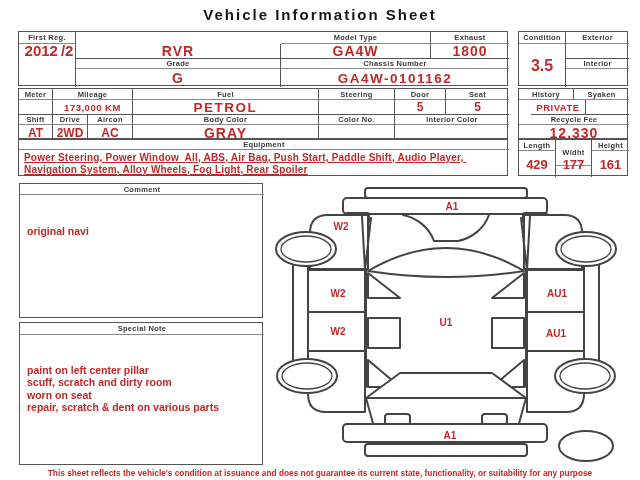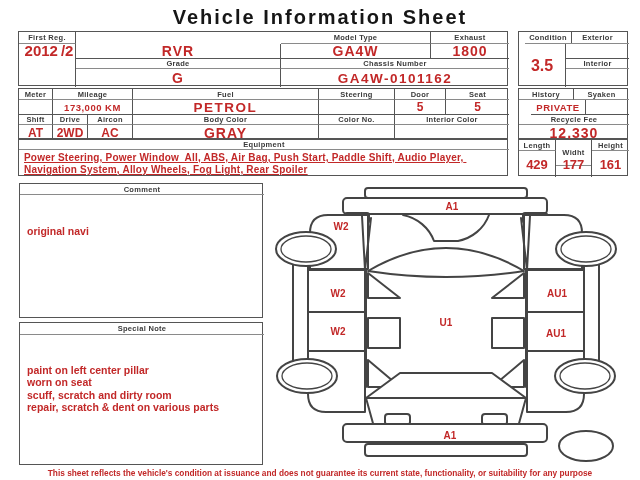--- a/index.html
+++ b/index.html
@@ -11,21 +11,21 @@
   .hdr{font-size:7.5px;font-weight:600;color:#3a3a3a;letter-spacing:.3px;}
   .val{color:#c22828;font-weight:700;}
   .bR{border-right:1px solid #555;}
   .bB{border-bottom:1px solid #555;}
   .bL2{border-bottom:1px solid #8a8a8a;}
   .fs9{font-size:9.5px;letter-spacing:.5px;}
   .fs12{font-size:12px;}
   .fs13{font-size:13px;}
   .fs14{font-size:14px;letter-spacing:1px;}
   .fs16{font-size:16px;}
-  #title{top:6px;left:0;width:640px;text-align:center;font-size:20px;font-weight:600;
+  #title{top:6px;left:0;width:640px;text-align:center;font-size:15px;font-weight:600;
          letter-spacing:2px;color:#161616;}
   .notetext{color:#c22828;font-weight:700;font-size:10.5px;line-height:1.18;text-align:left;margin-top:25px;}
   #equip-text{white-space:pre-wrap;align-items:flex-start;text-align:left;
               font-size:10px;line-height:1.2;padding:2px 5px;letter-spacing:.2px;text-decoration:underline;}
   #footer{top:468px;left:10px;width:620px;text-align:center;color:#c22828;
           font-size:8.3px;font-weight:700;}
   svg text{font-family:"Liberation Sans",sans-serif;font-size:10px;font-weight:700;fill:#c22828;text-anchor:middle;}
 </style>
 </head>
 <body>
@@ -45,21 +45,21 @@
     <div class="cell val bR bB fs14" style="left:262px;top:12px;width:150px;height:15px;">GA4W</div>
     <div class="cell hdr bL2" style="left:412px;top:0;width:78px;height:12px;">Exhaust</div>
     <div class="cell val bB fs14" style="left:412px;top:12px;width:78px;height:15px;">1800</div>
     <div class="cell hdr bR bL2" style="left:57px;top:27px;width:205px;height:10px;">Grade</div>
     <div class="cell val bR fs14" style="left:57px;top:37px;width:205px;height:18px;">G</div>
     <div class="cell hdr bL2" style="left:262px;top:27px;width:228px;height:10px;">Chassis Number</div>
     <div class="cell val" style="left:262px;top:37px;width:228px;height:18px;font-size:13.5px;letter-spacing:1.5px;">GA4W-0101162</div>
   </div>
 
   <div class="box" style="left:518px;top:31px;width:110px;height:55px;">
-    <div class="cell hdr bR bL2" style="left:0;top:0;width:47px;height:12px;margin-left:6px;">Condition</div>
+    <div class="cell hdr bR bL2" style="left:0;top:0;width:47px;height:12px;">Condition</div>
     <div class="cell val bR fs16" style="left:0;top:12px;width:47px;height:43px;">3.5</div>
     <div class="cell hdr bL2" style="left:47px;top:0;width:63px;height:12px;">Exterior</div>
     <div class="cell val bB fs12" style="left:47px;top:12px;width:63px;height:15px;"></div>
     <div class="cell hdr bL2" style="left:47px;top:27px;width:63px;height:10px;">Interior</div>
     <div class="cell val fs12" style="left:47px;top:37px;width:63px;height:18px;"></div>
   </div>
 
   <div class="box" style="left:18px;top:88px;width:490px;height:51px;">
     <div class="cell hdr bR bL2" style="left:0;top:0;width:34px;height:11px;">Meter</div>
     <div class="cell hdr bR bL2" style="left:34px;top:0;width:80px;height:11px;">Mileage</div>
@@ -112,22 +112,22 @@
 
   <div class="box" style="left:19px;top:183px;width:244px;height:135px;">
     <div class="cell hdr bL2" style="left:0;top:0;width:244px;height:11px;">Comment</div>
     <div class="abs notetext" style="left:7px;top:16px;width:228px;">original navi</div>
   </div>
 
   <div class="box" style="left:19px;top:322px;width:244px;height:143px;">
     <div class="cell hdr bL2" style="left:0;top:0;width:244px;height:12px;">Special Note</div>
     <div class="abs notetext" style="left:7px;top:16px;width:226px;">
       <div>paint on left center pillar</div>
+      <div>scuff, scratch and dirty room</div>
       <div>worn on seat</div>
-      <div>scuff, scratch and dirty room</div>
       <div>repair, scratch &amp; dent on various parts</div>
     </div>
   </div>
 
   <div class="abs" style="left:270px;top:185px;width:360px;height:285px;">
     <svg width="360" height="285" viewBox="0 0 360 285">
       <g stroke="#444" stroke-width="2" fill="#fff" stroke-linejoin="round" stroke-linecap="round">
 
         <rect x="23" y="70" width="15" height="133"></rect>
         <rect x="314" y="70" width="15" height="133"></rect>

